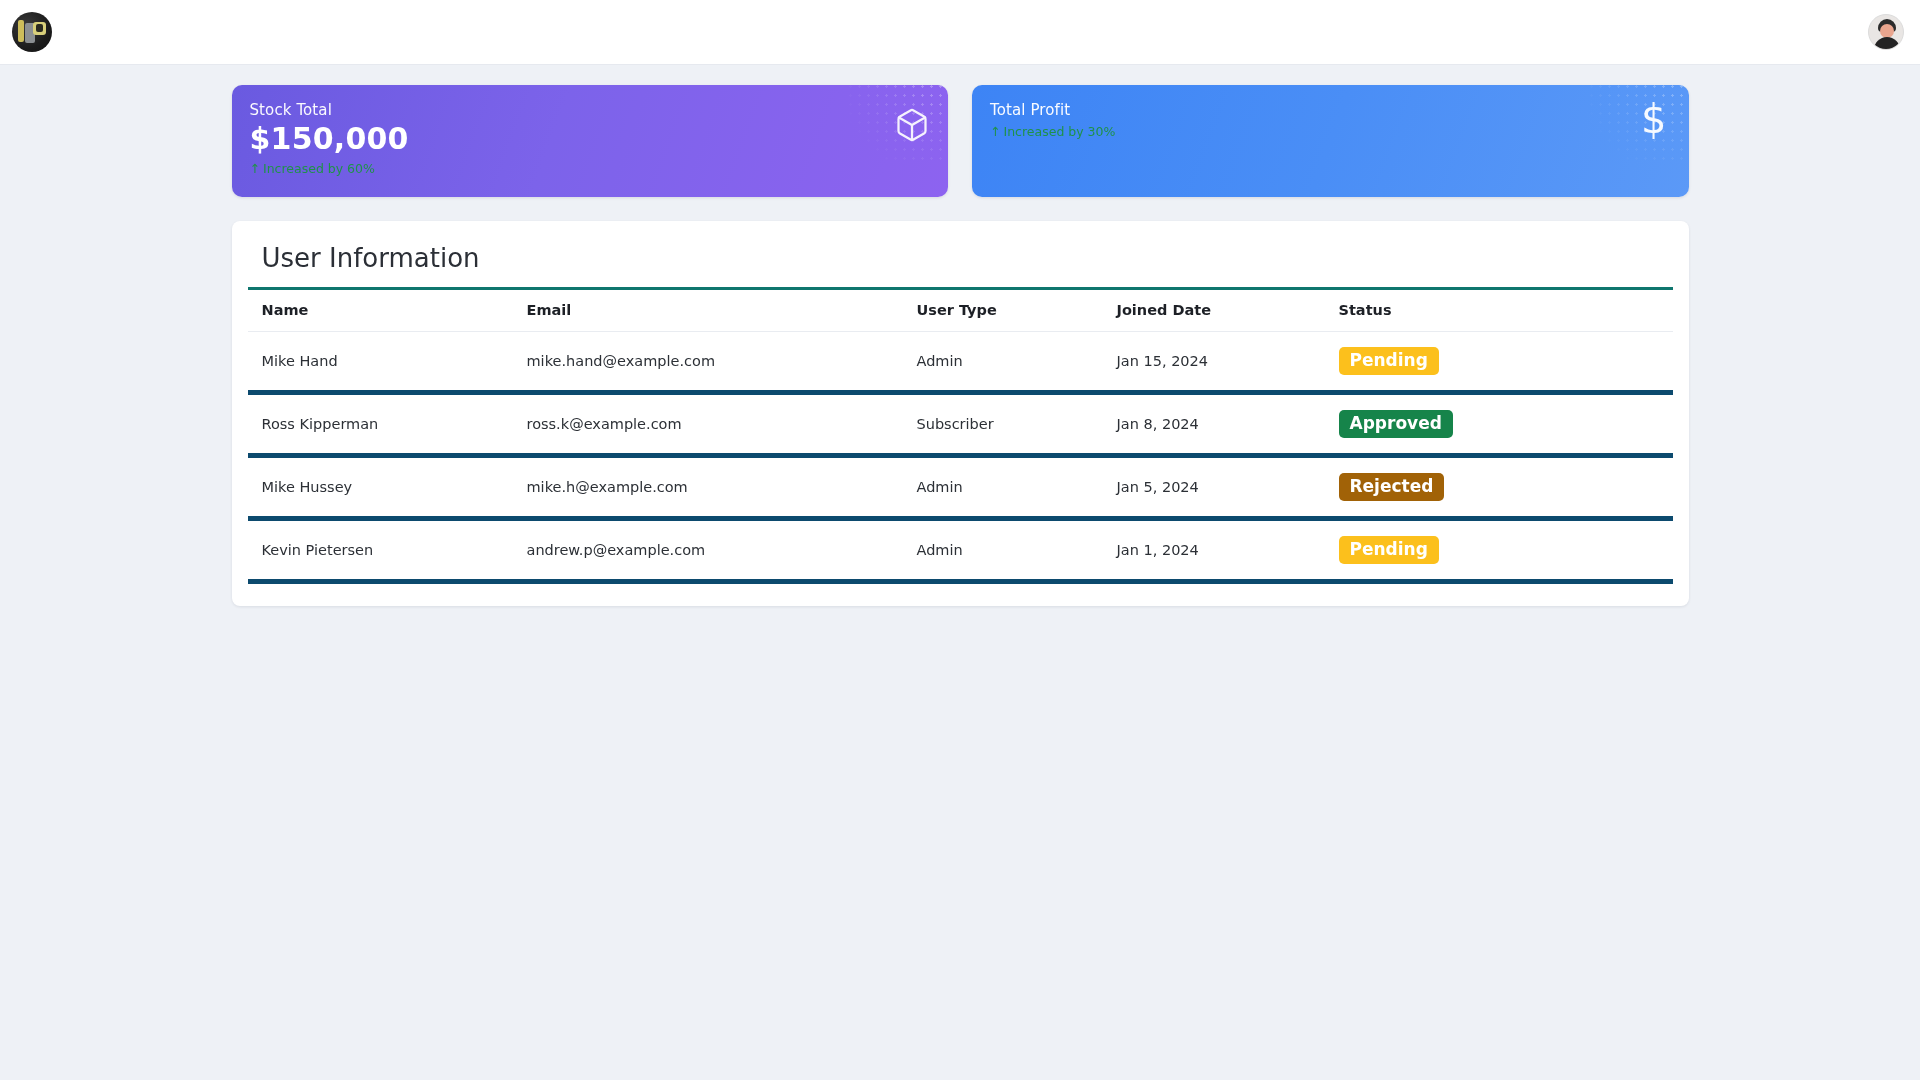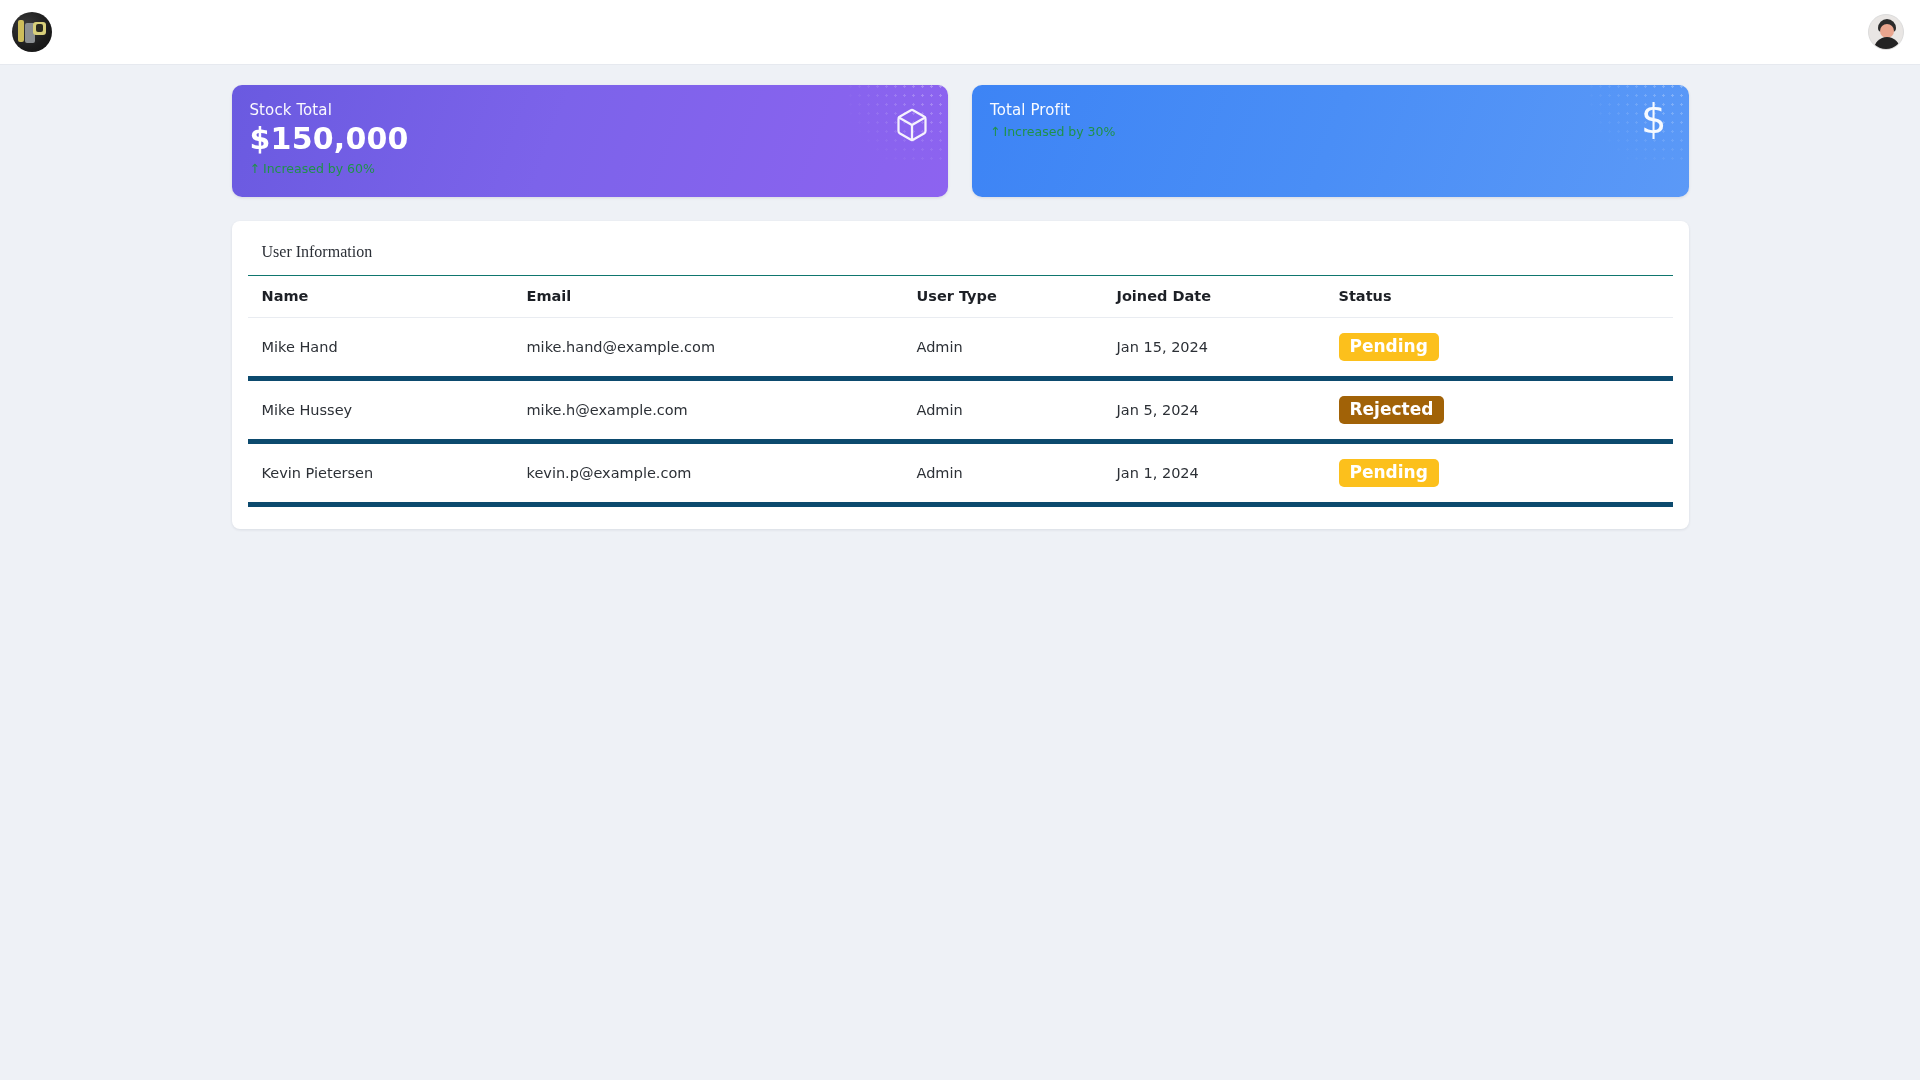--- a/index.html
+++ b/index.html
@@ -85,30 +85,29 @@
 
   
   .panel {
     margin-top: 24px;
     background: #fff;
     border-radius: 8px;
     box-shadow: 0 1px 3px rgba(16,24,40,.09);
     padding: 18px 16px 22px 16px;
   }
   .panel-title {
-    font-size: 16px; font-weight: 400; color: #2b2f36;
+    font-size: 26px; font-weight: 400; color: #2b2f36;
     padding: 4px 0 14px 14px;
-    font-family: Liberation Serif, serif;
   }
   table { width: 100%; border-collapse: collapse; }
   thead th {
     text-align: left;
     font-size: 14.5px; font-weight: 700; color: #1d2026;
     padding: 12px 8px 13px 14px;
-    border-top: 1px solid #0f766e;
+    border-top: 3px solid #0f766e;
     border-bottom: 1px solid #e9ecf1;
     white-space: nowrap;
   }
   tbody td {
     font-size: 14.5px; color: #2c3036; font-weight: 400;
     padding: 15px 8px 15px 14px;
     border-bottom: 5px solid #0c4a6e;
     white-space: nowrap;
   }
   col.c-name   { width: 265px; }
@@ -200,29 +199,36 @@
         </thead>
         <tbody>
           <tr>
             <td>Mike Hand</td>
             <td>mike.hand@example.com</td>
             <td>Admin</td>
             <td>Jan 15, 2024</td>
             <td><span class="badge pending">Pending</span></td>
           </tr>
           <tr>
+            <td>Ross Kipperman</td>
+            <td>ross.k@example.com</td>
+            <td>Subscriber</td>
+            <td>Jan 8, 2024</td>
+            <td><span class="badge approved">Approved</span></td>
+          </tr>
+          <tr>
             <td>Mike Hussey</td>
             <td>mike.h@example.com</td>
             <td>Admin</td>
             <td>Jan 5, 2024</td>
             <td><span class="badge rejected">Rejected</span></td>
           </tr>
           <tr>
             <td>Kevin Pietersen</td>
-            <td>kevin.p@example.com</td>
+            <td>andrew.p@example.com</td>
             <td>Admin</td>
             <td>Jan 1, 2024</td>
             <td><span class="badge pending">Pending</span></td>
           </tr>
         </tbody>
       </table>
     </div>
 
   </div>
 </div>

